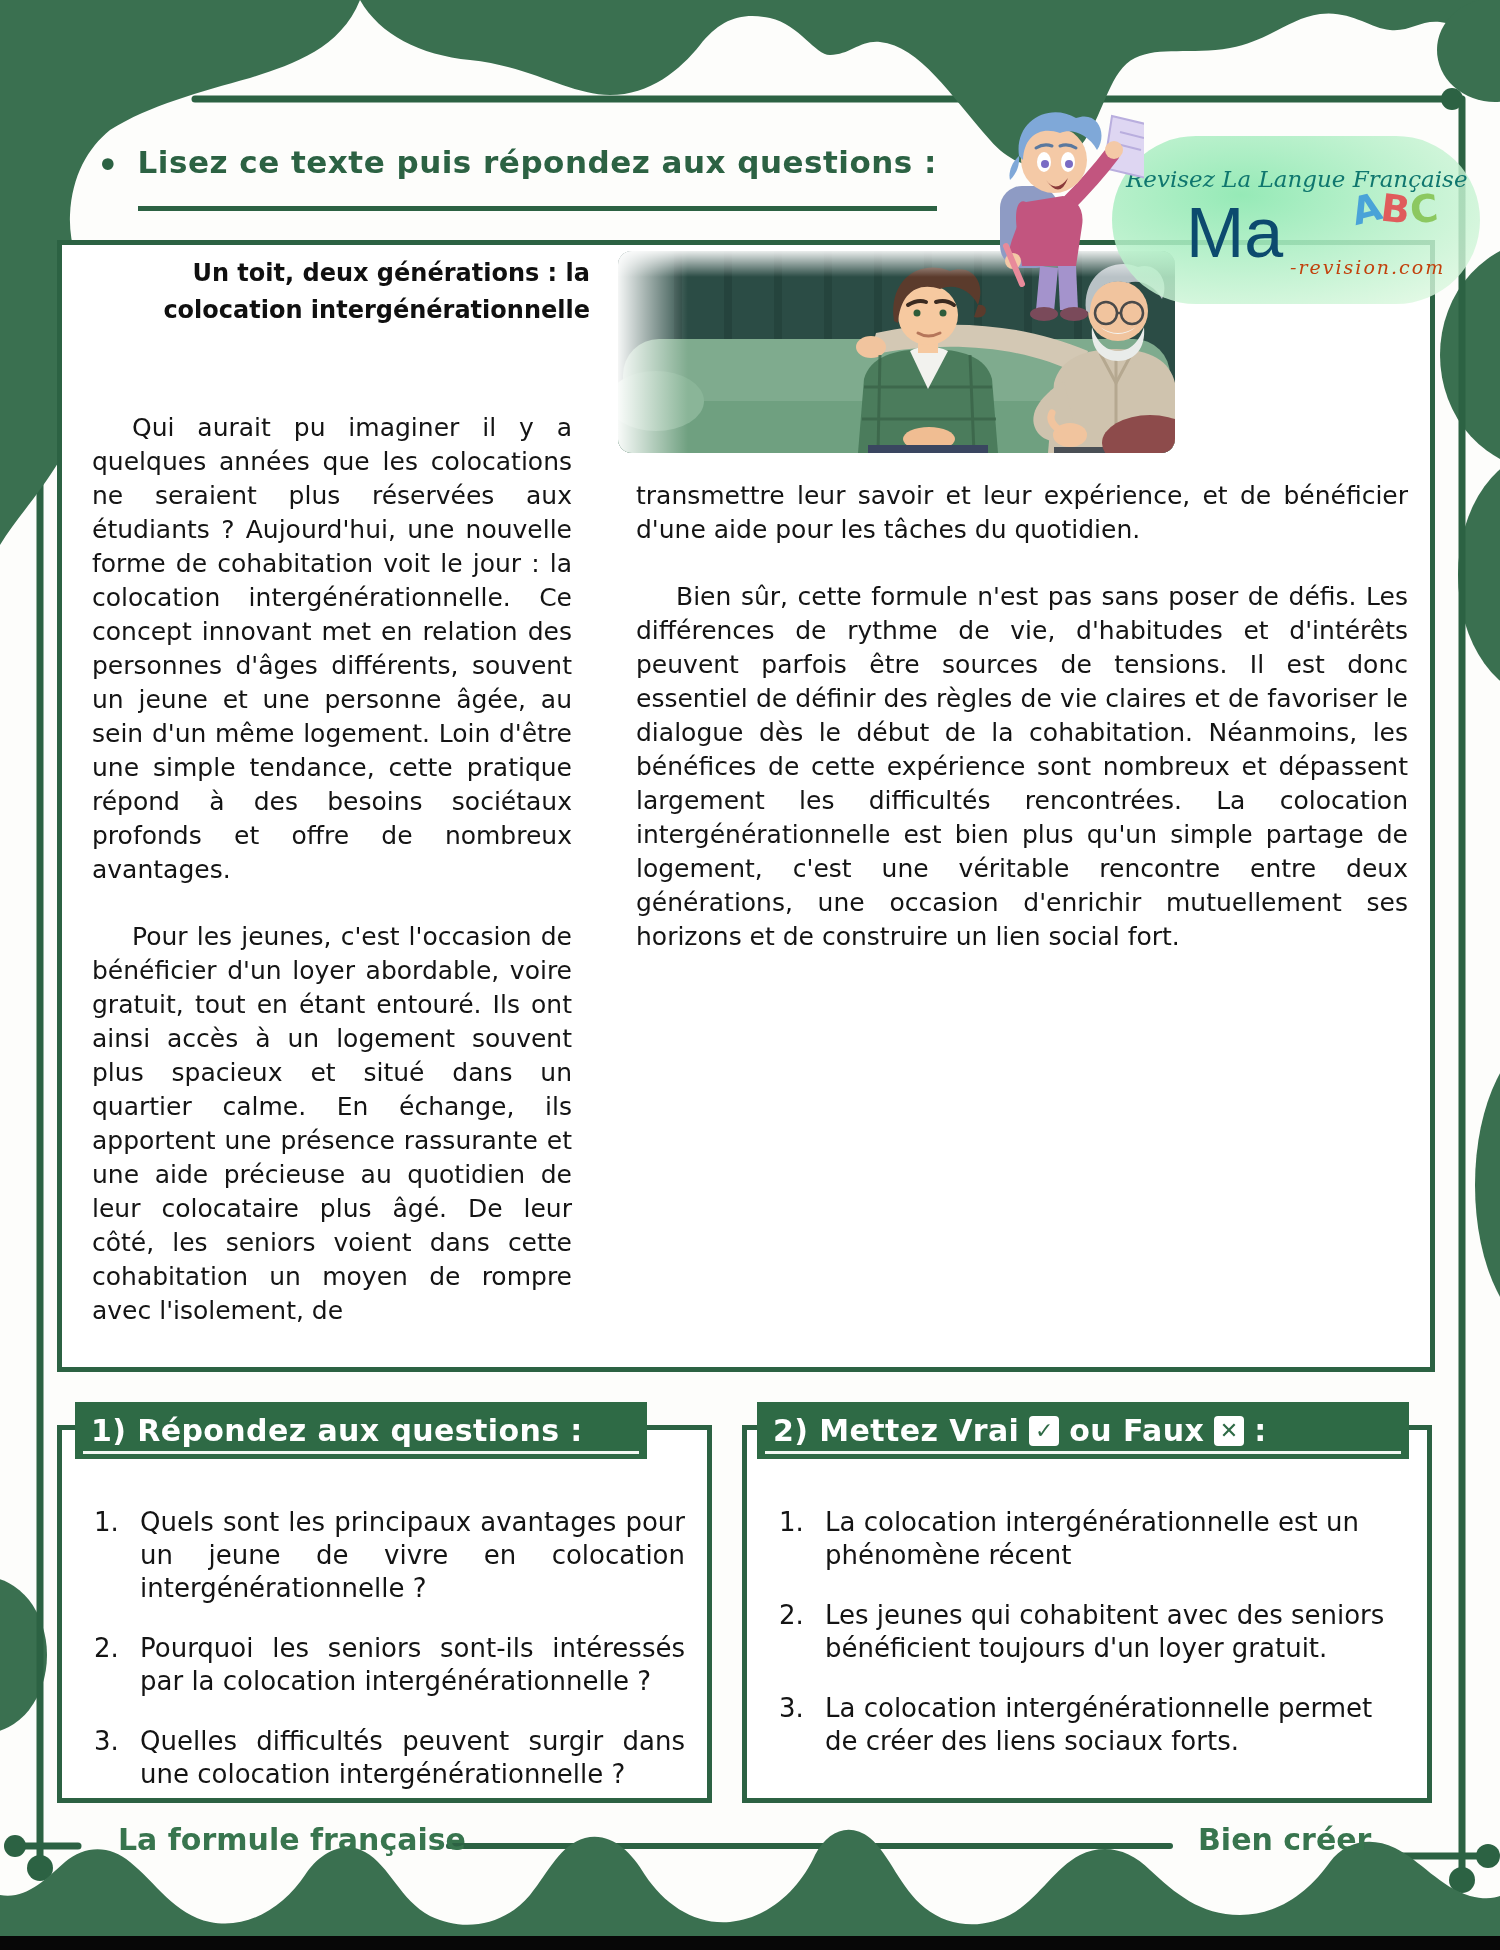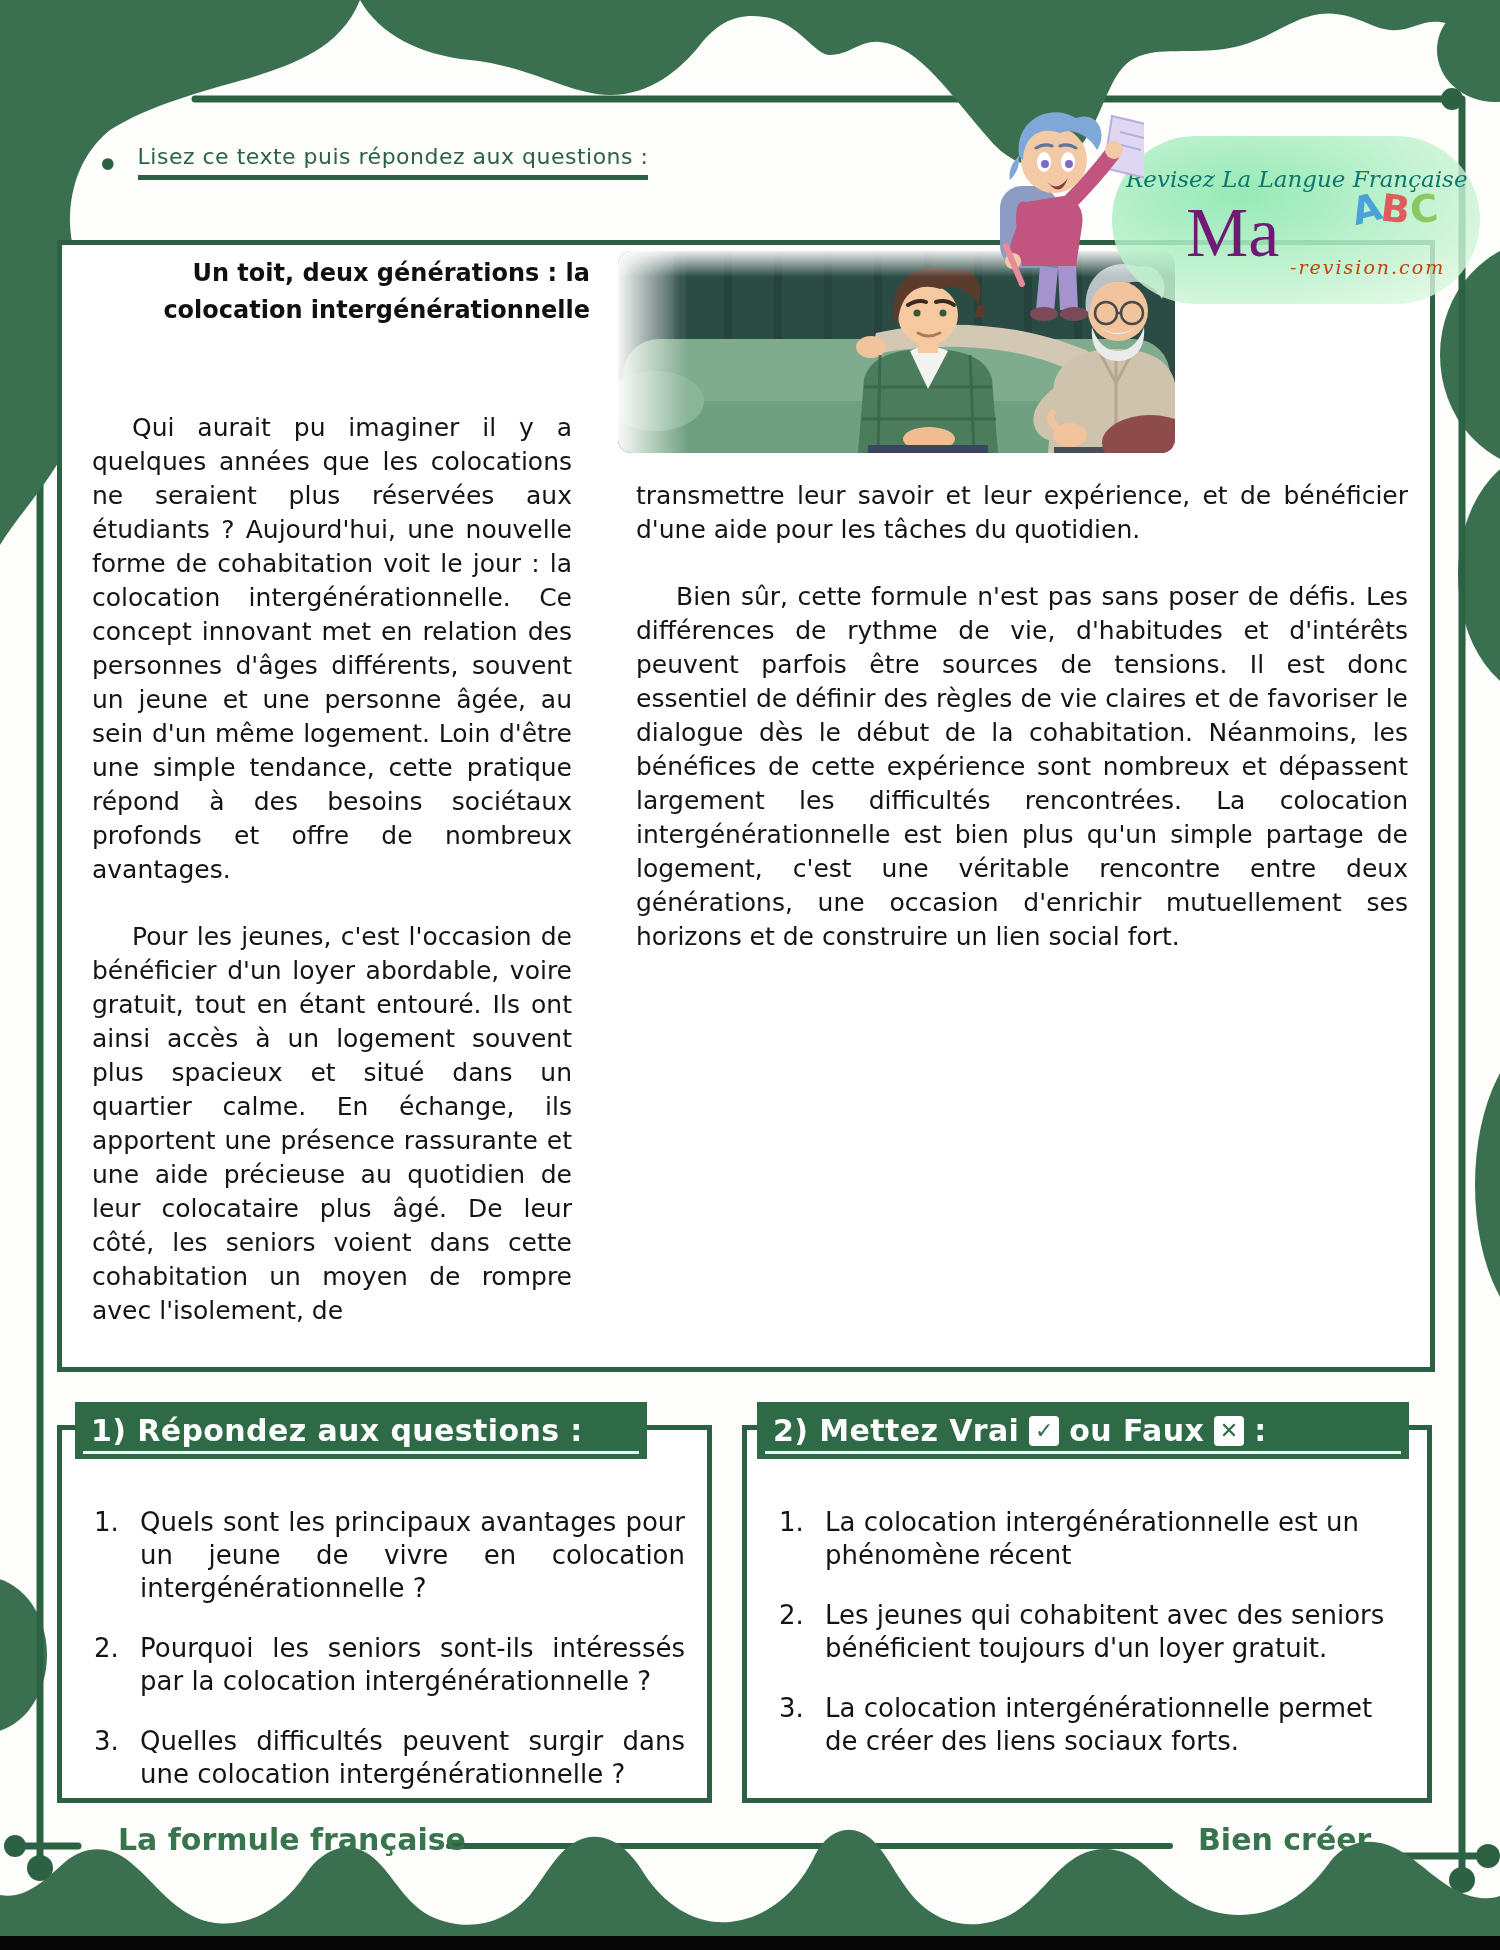--- a/index.html
+++ b/index.html
@@ -3,30 +3,30 @@
 <meta charset="utf-8">
 <style>
   html,body{margin:0;padding:0}
   body{width:1500px;height:1950px;position:relative;overflow:hidden;background:#fdfdfb;
        font-family:"DejaVu Sans",sans-serif;color:#141414}
   .bg{position:absolute;left:0;top:0;z-index:0}
 
   
   .title-row{position:absolute;left:96px;top:144px;z-index:3;display:flex;align-items:flex-start;gap:18px;color:#2c6243}
   .bullet{font-size:40px;line-height:42px}
-  .main-instruction{font-size:22px;font-weight:normal;letter-spacing:.5px;border-bottom:5px solid #2c6243;
-       padding-bottom:6px;white-space:nowrap}
+  .main-instruction{font-size:31px;font-weight:bold;letter-spacing:.5px;border-bottom:5px solid #2c6243;
+       padding-bottom:26px;white-space:nowrap}
 
   
   .logo-blob{position:absolute;left:1112px;top:136px;width:368px;height:168px;border-radius:84px;z-index:4;
        background:radial-gradient(ellipse at 35% 35%, rgba(141,232,177,.92), rgba(232,250,230,.78))}
   .logo-tagline{position:absolute;left:1126px;top:166px;z-index:5;font-family:"DejaVu Serif",serif;
        font-style:italic;font-size:23px;color:#0f766e;white-space:nowrap}
-  .logo-ma{position:absolute;left:1186px;top:198px;z-index:5;font-family:Liberation Serif, serif;
-       font-size:70px;line-height:1;color:#701a75}
+  .logo-ma{position:absolute;left:1186px;top:198px;z-index:5;font-family:Liberation Sans, sans-serif;
+       font-size:70px;line-height:1;color:#0c4a6e}
   .logo-domain{position:absolute;left:1290px;top:256px;z-index:5;font-family:"DejaVu Serif",serif;
        font-style:italic;font-size:19px;letter-spacing:2px;color:#c2410c}
   .logo-abc{position:absolute;left:1352px;top:190px;z-index:5;font-weight:bold;font-size:38px;line-height:1}
   .logo-abc span{display:inline-block}
   .abc-a{color:#4aa3d8;transform:rotate(-14deg)}
   .abc-b{color:#e05c5c;transform:rotate(7deg)}
   .abc-c{color:#8cc860;transform:rotate(-6deg)}
   .mascot{position:absolute;left:962px;top:98px;width:182px;height:224px;z-index:6}
 
   

